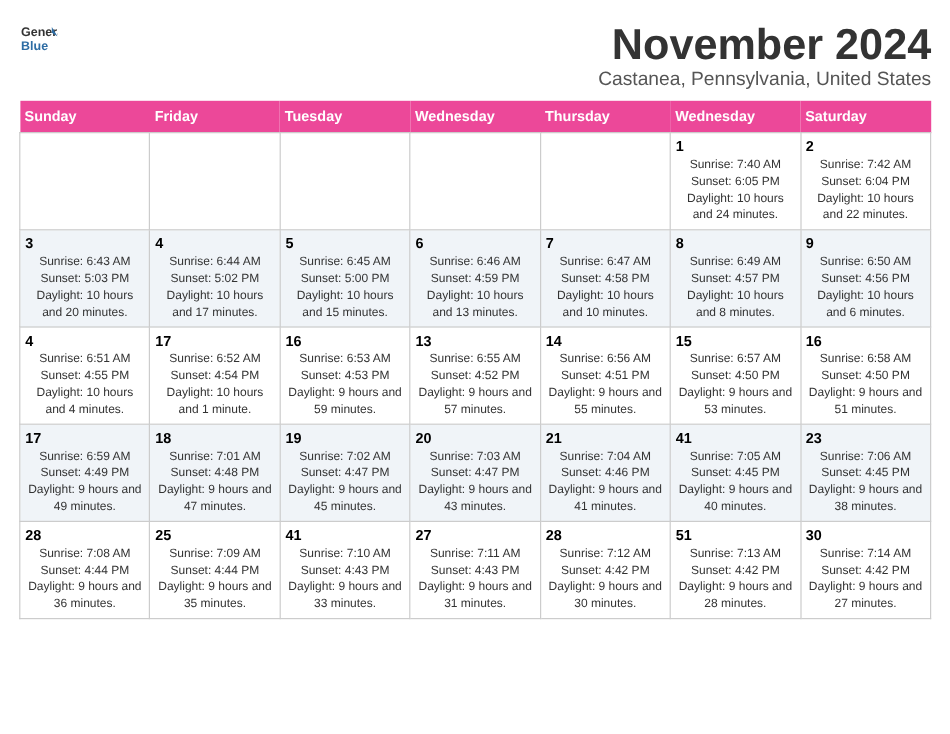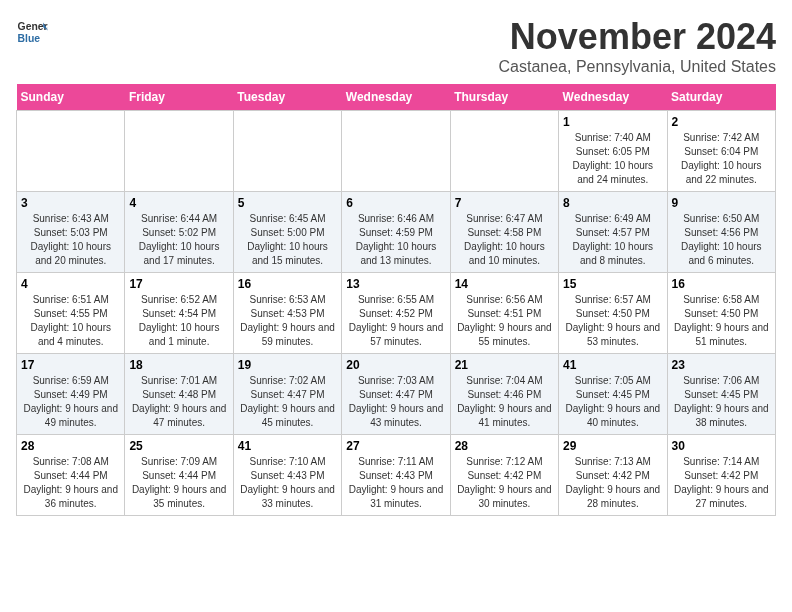--- a/index.html
+++ b/index.html
@@ -229,21 +229,21 @@
         </td>
         <td>
           <div class="day-num">27</div>
           <div class="day-info">Sunrise: 7:11 AM<br>Sunset: 4:43 PM<br>Daylight: 9 hours and 31 minutes.</div>
         </td>
         <td>
           <div class="day-num">28</div>
           <div class="day-info">Sunrise: 7:12 AM<br>Sunset: 4:42 PM<br>Daylight: 9 hours and 30 minutes.</div>
         </td>
         <td>
-          <div class="day-num">29</div>
+          <div class="day-num">51</div>
           <div class="day-info">Sunrise: 7:13 AM<br>Sunset: 4:42 PM<br>Daylight: 9 hours and 28 minutes.</div>
         </td>
         <td>
           <div class="day-num">30</div>
           <div class="day-info">Sunrise: 7:14 AM<br>Sunset: 4:42 PM<br>Daylight: 9 hours and 27 minutes.</div>
         </td>
       </tr>
     </tbody>
 </table>
 

